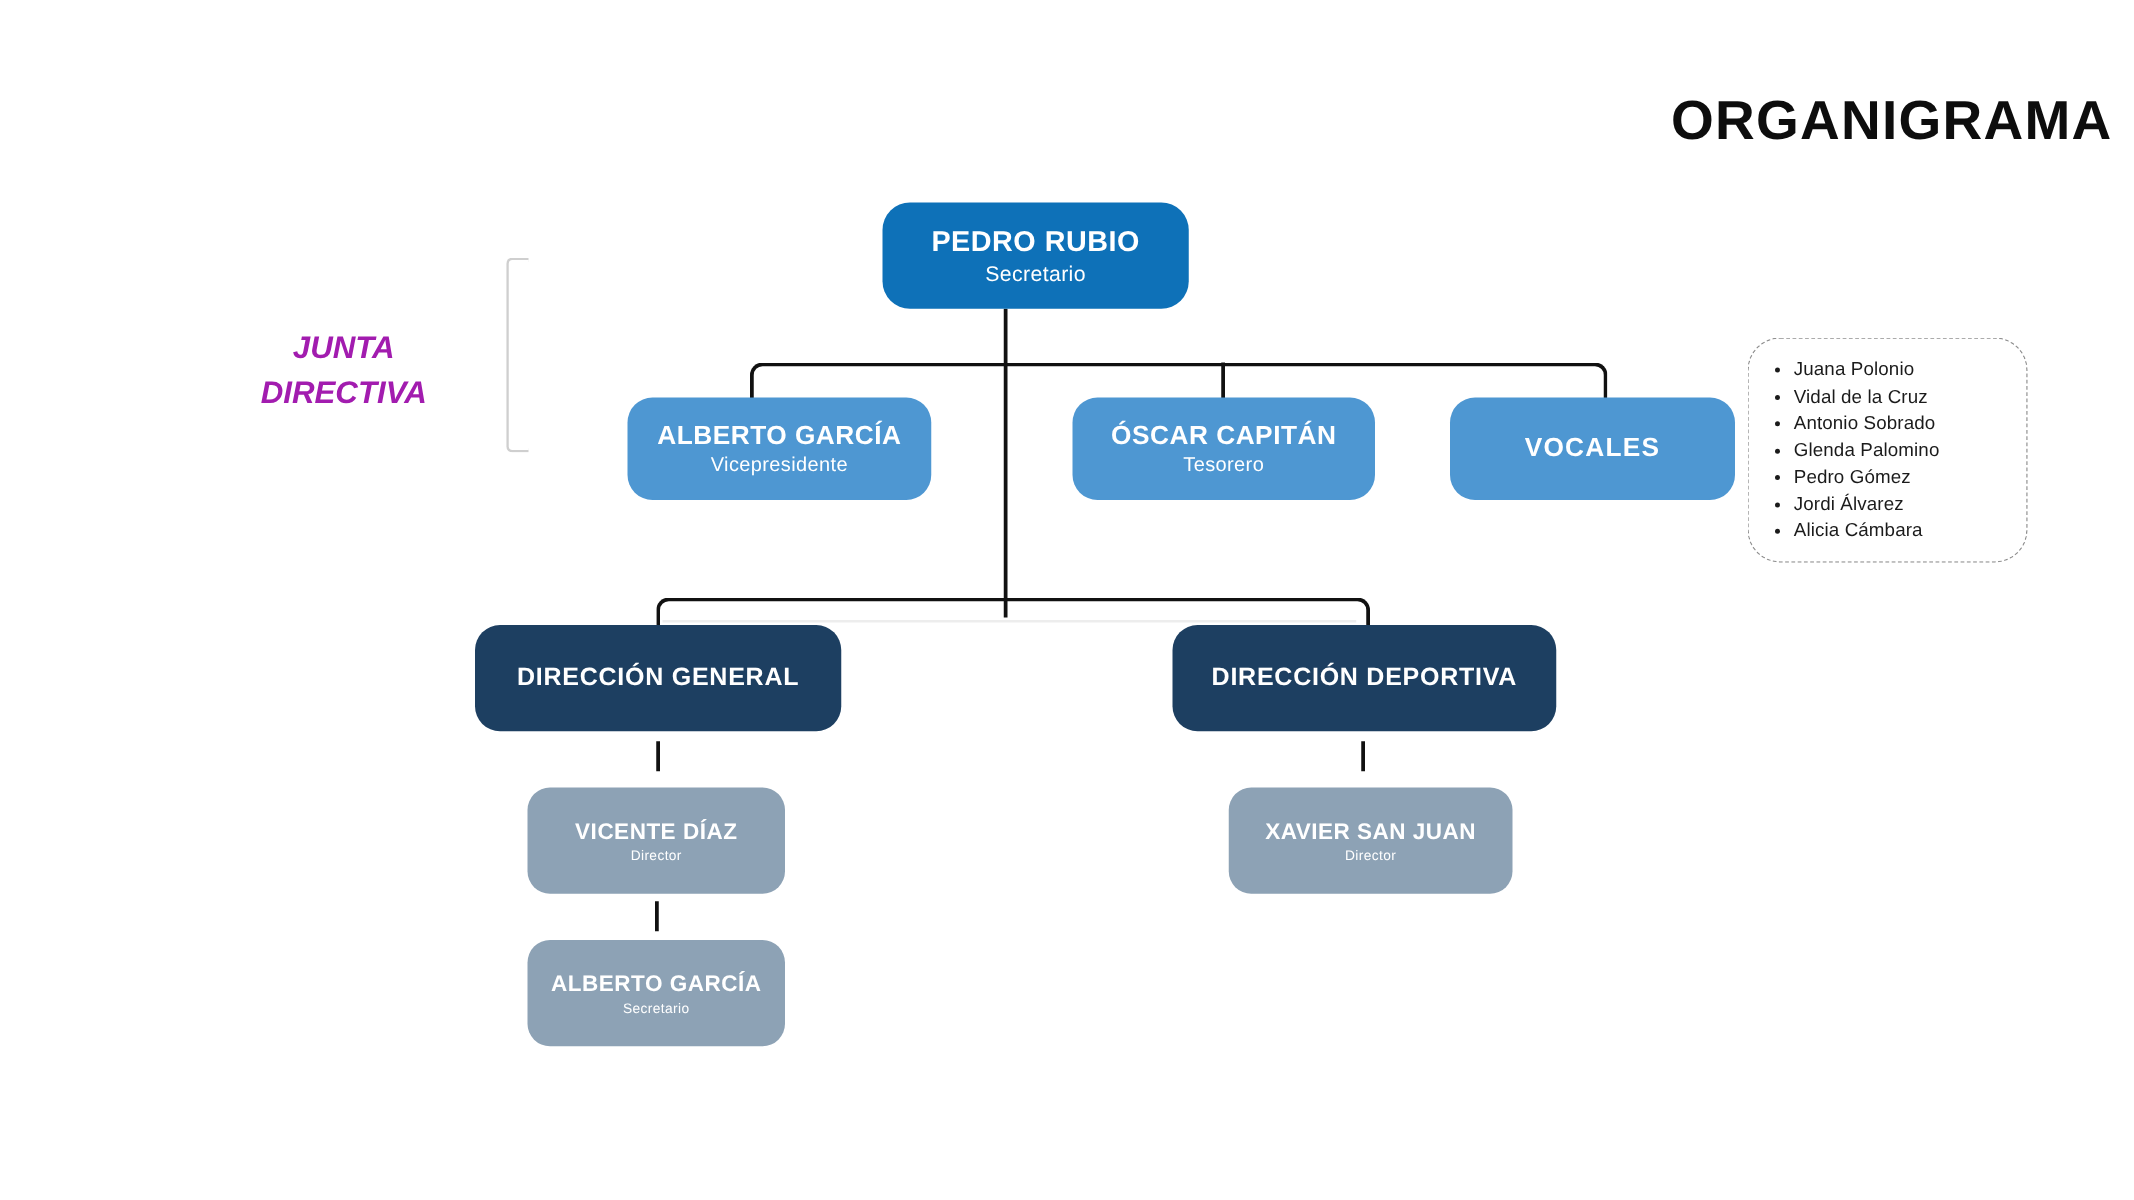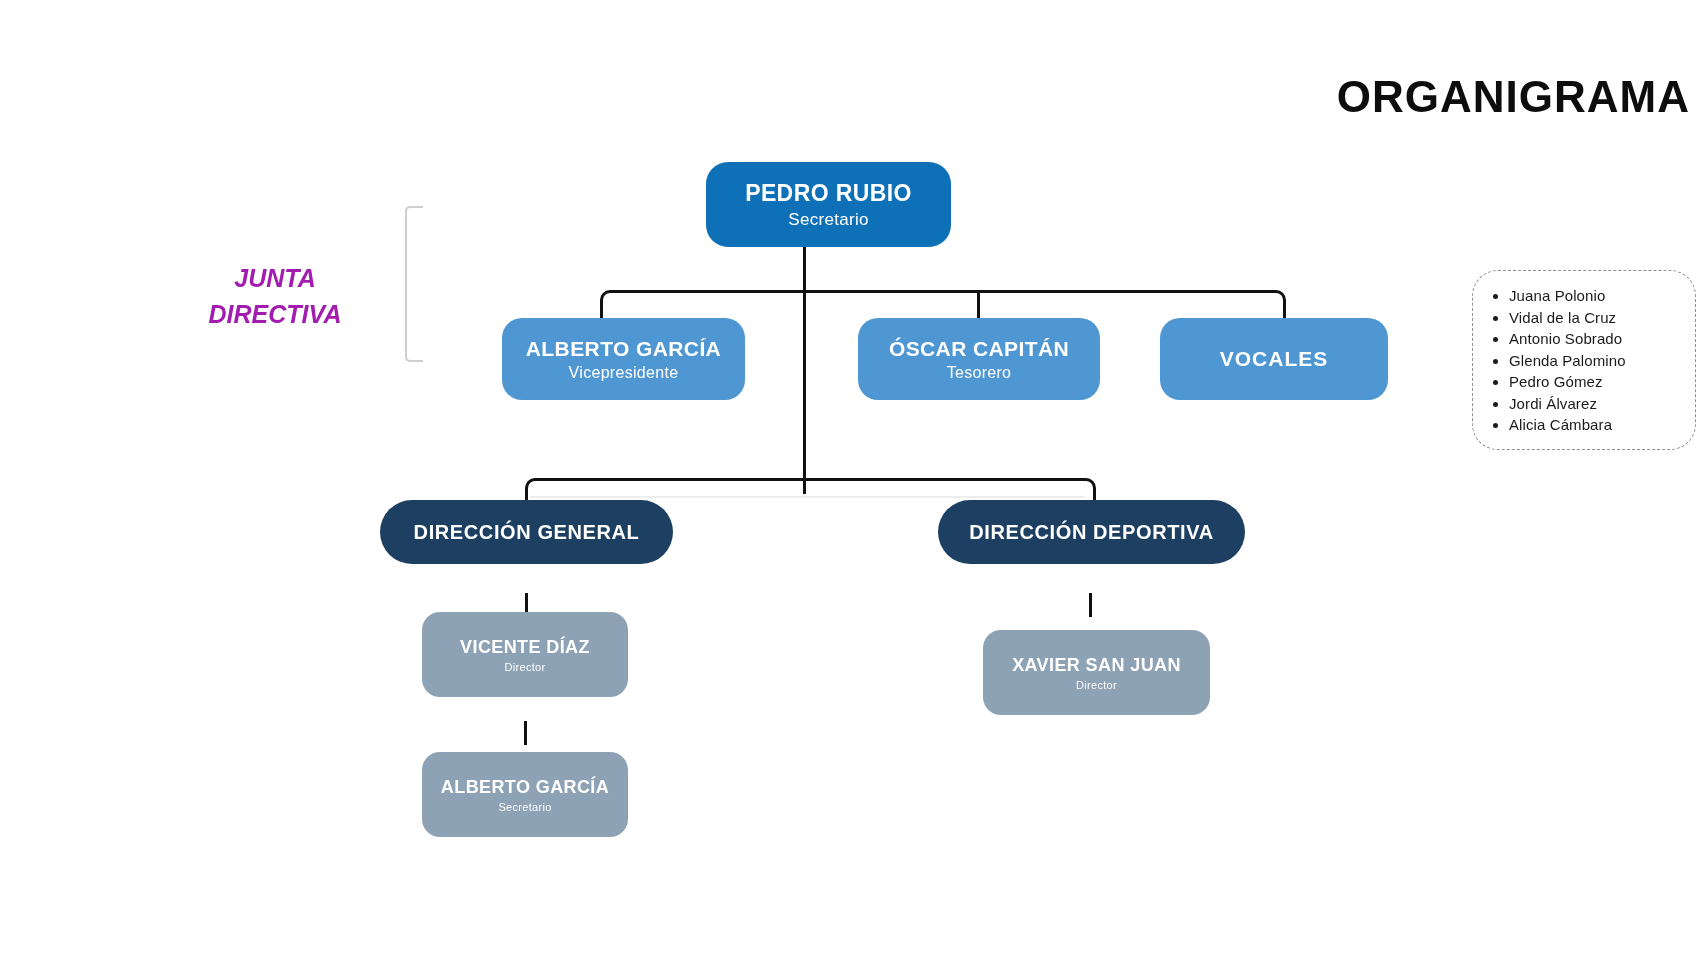--- a/index.html
+++ b/index.html
@@ -35,26 +35,26 @@
   #box-president{left:706px;top:162px;width:245px;height:85px;border-radius:22px;background:var(--primary_blue,#0e71b8);}
   #box-president .name{font-size:23px;}
   #box-president .role{font-size:17px;}
   .lvl2{top:318px;height:82px;border-radius:20px;background:var(--light_blue,#4e97d2);}
   #box-vicepresident{left:502px;width:243px;}
   #box-treasurer{left:858px;width:242px;}
   #box-vocales{left:1160px;width:228px;}
   .lvl2 .name{font-size:21px;}
   .lvl2 .role{font-size:16px;}
   #box-vocales .name{font-size:21px;letter-spacing:1px;}
-  .lvl3{top:500px;height:64px;border-radius:32px;background:var(--dark_navy,#1d3f61);}
+  .lvl3{top:500px;height:85px;border-radius:20px;background:var(--dark_navy,#1d3f61);}
   #box-dg{left:380px;width:293px;}
   #box-dd{left:938px;width:307px;}
   .lvl3 .name{font-size:20px;letter-spacing:0.6px;}
   .lvl4{height:85px;border-radius:18px;background:var(--slate_gray,#8da2b5);}
-  #box-dg-director{left:422px;top:612px;width:206px;}
+  #box-dg-director{left:422px;top:630px;width:206px;}
   #box-dd-director{left:983px;top:630px;width:227px;}
   #box-secretary{left:422px;top:752px;width:206px;}
   .lvl4 .name{font-size:18px;letter-spacing:0.4px;}
   .lvl4 .role{font-size:11px;}
   
   .vline{width:3px;background:var(--line_black,#111);z-index:1;}
   #stem-president{left:803px;top:247px;height:247px;}
   #drop-treasurer{left:977px;top:290px;height:30px;}
   #seg-dg{left:525px;top:593px;height:24px;}
   #seg-dd{left:1089px;top:593px;height:24px;}
@@ -63,21 +63,21 @@
     border-top:3px solid var(--line_black,#111);
     border-left:3px solid var(--line_black,#111);
     border-right:3px solid var(--line_black,#111);
     border-radius:10px 10px 0 0;z-index:1;
   }
   #bracket-top{left:600px;top:290px;width:680px;height:30px;}
   #bracket-bottom{left:525px;top:478px;width:565px;height:22px;}
   #faint-line{left:530px;top:496px;width:555px;height:2px;background:#ededed;z-index:0;}
   
   #vocales-panel{
-    left:1472px;top:270px;width:224px;height:180px;
+    left:1398px;top:270px;width:224px;height:180px;
     border:1.5px dashed var(--panel_border_gray,#8f8f8f);
     border-radius:26px;box-sizing:border-box;background:#ffffff;z-index:2;
   }
   #vocales-panel ul{
     margin:14px 0 0 0;padding:0 8px 0 36px;list-style:disc;
   }
   #vocales-panel li{
     font-size:15px;color:#1b1b1b;line-height:21.5px;letter-spacing:0.1px;
   }
 </style>

